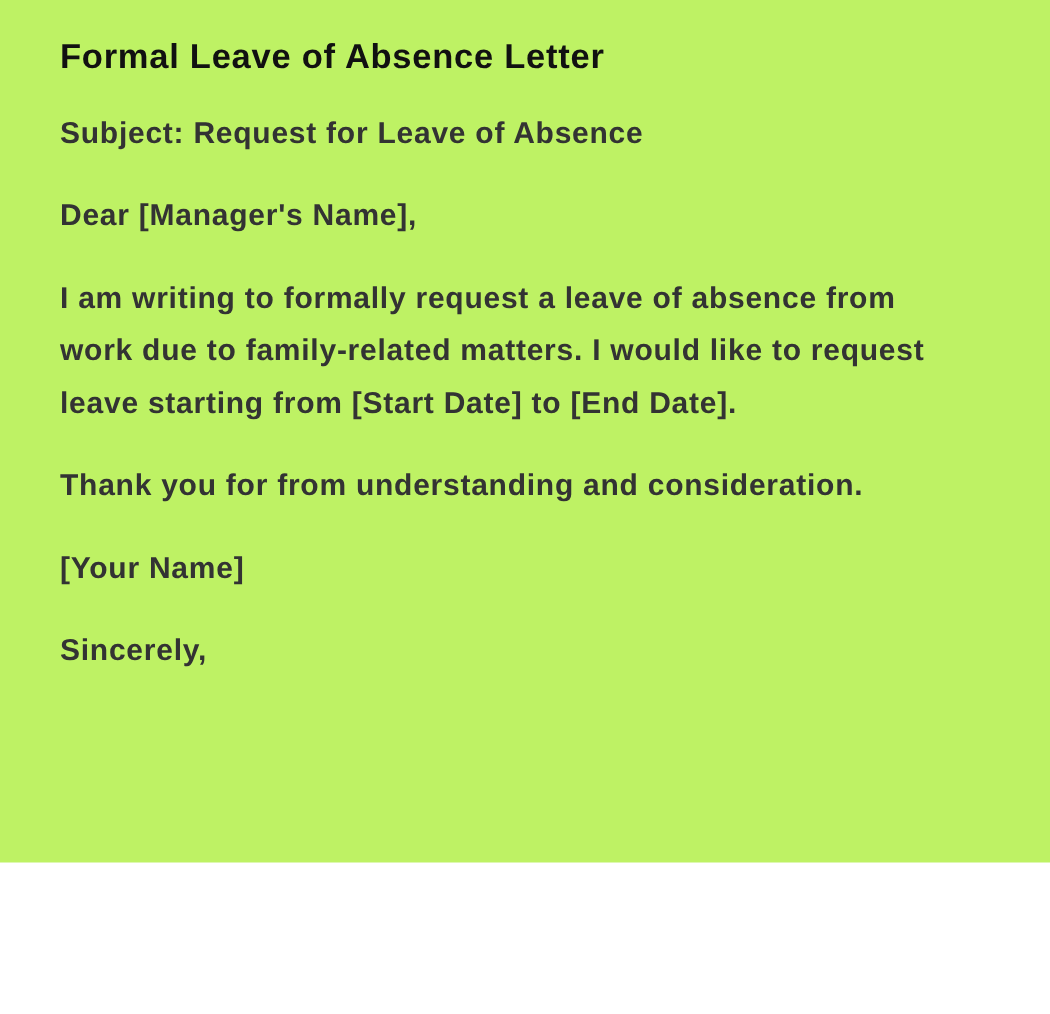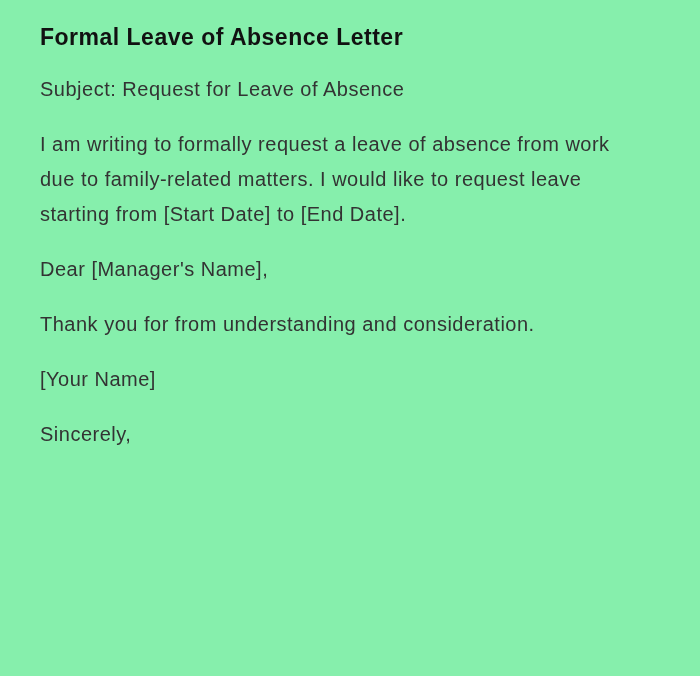--- a/index.html
+++ b/index.html
@@ -9,52 +9,53 @@
   }
   body {
     width: 700px;
     height: 676px;
     overflow: hidden;
     font-family: "Liberation Sans", "DejaVu Sans", sans-serif;
   }
   .page {
     box-sizing: border-box;
     width: 700px;
-    height: 676px;
+    height: 575px;
     padding: 22px 40px 0 40px;
-    background: #86efac;
+    background: #bef264;
   }
   .doc-title {
     margin: 0;
     font-size: 23px;
     line-height: 30px;
     font-weight: 700;
     letter-spacing: 0.5px;
     color: #111111;
   }
   .doc-par {
     margin: 20px 0 0 0;
     font-size: 20px;
     line-height: 35px;
     letter-spacing: 0.5px;
     color: #333333;
     max-width: 584px;
+    font-weight: bold;
   }
 </style>
 </head>
 <body>
 
 <div class="page">
   <h1 class="doc-title">Formal Leave of Absence Letter</h1>
 
   <p class="doc-par">Subject: Request for Leave of Absence</p>
 
+  <p class="doc-par">Dear [Manager's Name],</p>
+
   <p class="doc-par">I am writing to formally request a leave of absence from work due to family-related matters. I would like to request leave starting from [Start Date] to [End Date].</p>
-
-  <p class="doc-par">Dear [Manager's Name],</p>
 
 
   <p class="doc-par">Thank you for from understanding and consideration.</p>
 
   <p class="doc-par">[Your Name]</p>
 
   <p class="doc-par">Sincerely,</p>
 
 </div>
 

